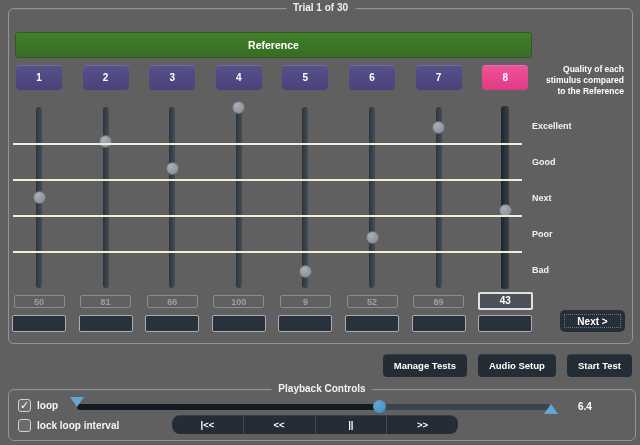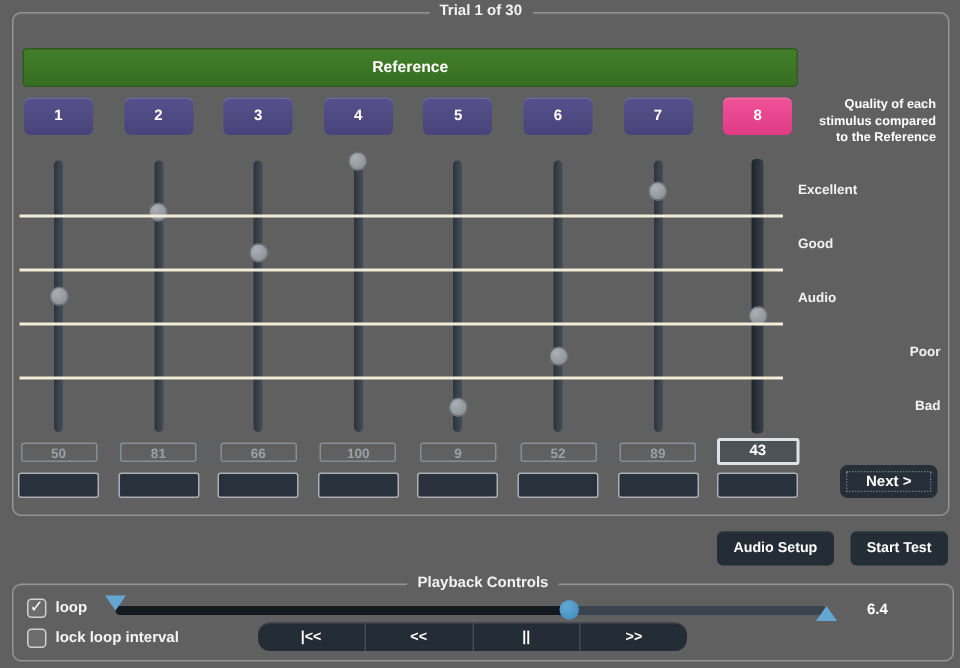--- a/index.html
+++ b/index.html
@@ -166,28 +166,29 @@
     <div class="val-box sel" style="left: 477.7px;">43</div>
     <div class="dark-box" style="left: 478.2px;"></div>
   </div>
 <div id="zone-scale">
     <div class="gridline" style="top: 251px;"></div>
     <div class="gridline" style="top: 215px;"></div>
     <div class="gridline" style="top: 179px;"></div>
     <div class="gridline" style="top: 143px;"></div>
     <div class="scale-label" style="top: 120.5px;">Excellent</div>
     <div class="scale-label" style="top: 156.5px;">Good</div>
-    <div class="scale-label" style="top: 192.5px;">Audio</div>
-    <div class="scale-label" style="top: 228.5px; text-align: right;">Poor</div>
-    <div class="scale-label" style="top: 264.5px; text-align: right;">Bad</div>
+    <div class="scale-label" style="top: 192.5px;">Next</div>
+    <div class="scale-label" style="top: 228.5px;">Poor</div>
+    <div class="scale-label" style="top: 264.5px;">Bad</div>
   </div>
 
 <div class="next-btn">Next &gt;</div>
 
 <div class="toolbar" id="toolbar">
+    <div class="tool-btn">Manage Tests</div>
     <div class="tool-btn">Audio Setup</div>
     <div class="tool-btn">Start Test</div>
   </div>
 
 <div class="groupbox" style="left:8px;top:389px;width:626px;height:50px;">
   <div class="legend">Playback Controls</div>
 </div>
 
 <div class="checkbox" style="top:399px;" id="loop-cb">✓</div>
 <div class="cb-label" style="top:400px;">loop</div>

